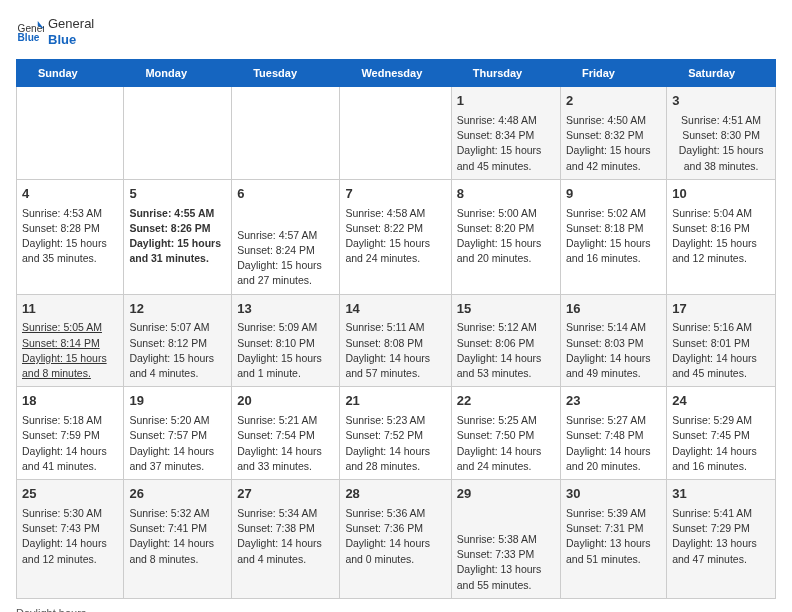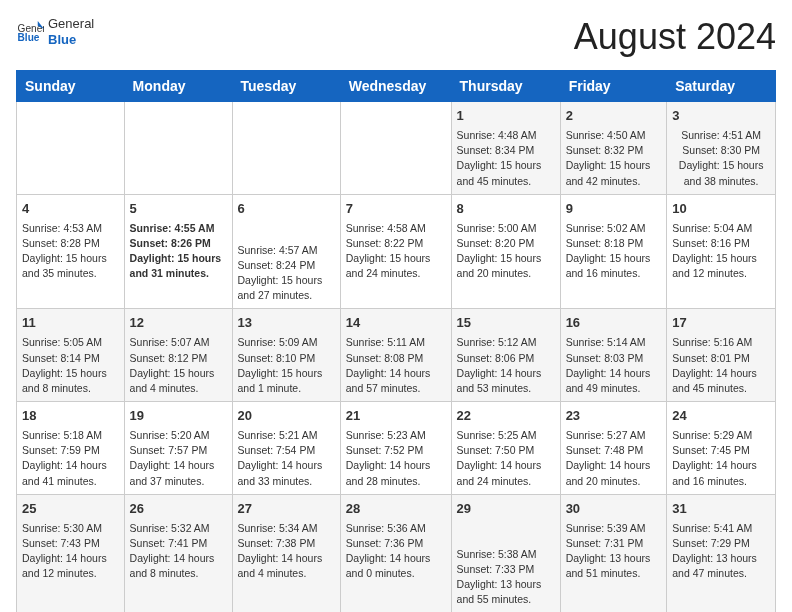--- a/index.html
+++ b/index.html
@@ -46,23 +46,23 @@
       color: #444;
     }
     .calendar {
       width: 100%;
       border-collapse: collapse;
       font-size: 11px;
     }
     .calendar thead tr th {
       background-color: #1565c0;
       color: #fff;
-      padding: 7px 8px;
+      padding: 7px 21px;
       text-align: left;
-      font-size: 14px;
+      font-size: 11px;
       font-weight: bold;
       border: 1px solid #1565c0;
     }
     .calendar tbody tr td {
       vertical-align: top;
       padding: 5px;
       border: 1px solid #ccc;
       min-height: 80px;
       width: 113px;
       background: #fff;
@@ -103,21 +103,20 @@
       <text x="2" y="18" font-size="13" fill="#333" font-family="Arial">General</text>
       <text x="2" y="30" font-size="13" fill="#1565c0" font-weight="bold" font-family="Arial">Blue</text>
       <polygon points="28,4 36,14 28,10" fill="#1565c0"></polygon>
     </svg>
     <div class="logo-text">
       <span class="logo-general">General</span>
       <span class="logo-blue">Blue</span>
     </div>
   </div>
   <div class="title-block">
-    <div class="month-year">August 2024</div>
   </div>
 </div>
 
 <table class="calendar">
   <thead>
     <tr>
     <th>Sunday</th>
         <th>Monday</th>
         <th>Tuesday</th>
         <th>Wednesday</th>
@@ -191,21 +190,21 @@
         <td>
           <span class="day-number">10</span>
           <div class="cell-content" style="white-space: pre-line;">Sunrise: 5:04 AM
 Sunset: 8:16 PM
 Daylight: 15 hours and 12 minutes.</div>
         </td>
       </tr>
       <tr>
         <td>
           <span class="day-number">11</span>
-          <div class="cell-content" style="white-space: pre-line;">Sunrise: 5:05 AM
+          <div class="cell-content" style="white-space: pre-line; text-decoration: underline;">Sunrise: 5:05 AM
 Sunset: 8:14 PM
 Daylight: 15 hours and 8 minutes.</div>
         </td>
         <td>
           <span class="day-number">12</span>
           <div class="cell-content" style="white-space: pre-line;">Sunrise: 5:07 AM
 Sunset: 8:12 PM
 Daylight: 15 hours and 4 minutes.</div>
         </td>
         <td>

